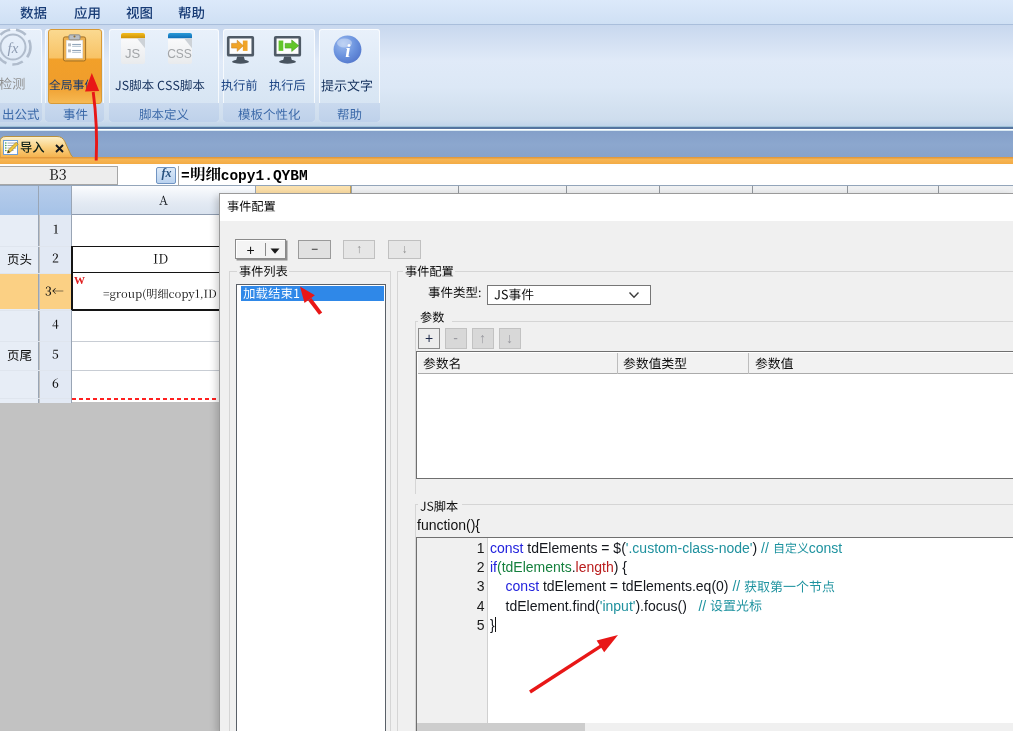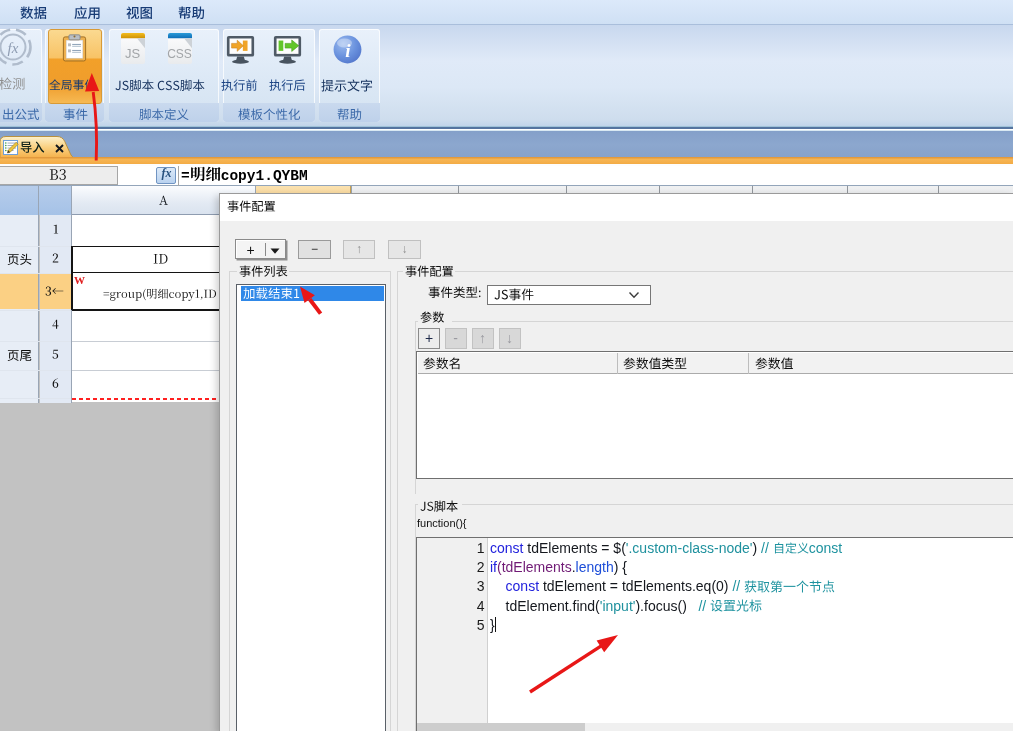--- a/index.html
+++ b/index.html
@@ -493,35 +493,35 @@
 <div style="position:absolute;left:415px;top:504px;width:598px;height:227px;border:1px solid #d5d5d5;border-right:none;border-bottom:none"></div>
 <div style="position:absolute;left:418px;top:498px;width:44px;height:13px;background:#f0f0f0"></div>
 <svg style="position:absolute;left:420px;top:499.8px;" width="38.2" height="12.93" viewBox="0 -880 3131 1060">
     <g fill="#101010" transform="scale(1,-1)">
       <path transform="translate(0,0)" d="M237 -13C380 -13 439 88 439 215V733H346V224C346 113 307 68 228 68C175 68 134 92 101 151L35 103C78 27 144 -13 237 -13Z"></path>
       <path transform="translate(535,0)" d="M304 -13C457 -13 553 79 553 195C553 304 487 354 402 391L298 436C241 460 176 487 176 559C176 624 230 665 313 665C381 665 435 639 480 597L528 656C477 709 400 746 313 746C180 746 82 665 82 552C82 445 163 393 231 364L336 318C406 287 459 263 459 187C459 116 402 68 305 68C229 68 155 104 103 159L48 95C111 29 200 -13 304 -13Z"></path>
       <path transform="translate(1131,0)" d="M86 803V442C86 296 82 94 29 -49C44 -54 72 -69 84 -79C119 17 135 142 142 260H261V9C261 -3 257 -6 247 -6C236 -7 205 -7 168 -6C177 -24 185 -55 187 -72C241 -72 274 -70 295 -59C317 -47 323 -26 323 8V803ZM147 735H261V569H147ZM147 501H261V330H145L147 443ZM694 782V-80H760V711H866V172C866 161 863 158 854 158C844 157 814 157 778 158C788 139 798 107 800 88C848 88 881 90 904 102C926 114 932 136 932 170V782ZM375 26 376 27C393 37 423 45 599 77C604 54 608 34 610 16L665 36C656 102 625 213 591 298L540 283C557 238 573 185 586 135L439 111C472 187 503 284 524 375H661V447H541V603H644V674H541V835H477V674H371V603H477V447H352V375H456C437 275 403 176 392 148C379 115 367 92 353 89C361 72 372 40 375 26Z"></path>
       <path transform="translate(2131,0)" d="M460 839V629H65V553H367C294 383 170 221 37 140C55 125 80 98 92 79C237 178 366 357 444 553H460V183H226V107H460V-80H539V107H772V183H539V553H553C629 357 758 177 906 81C920 102 946 131 965 146C826 226 700 384 628 553H937V629H539V839Z"></path>
     </g>
   </svg>
-<div style="position:absolute;left:417px;top:517px;font-size:11px;color:#101010">function(){</div>
+<div style="position:absolute;left:417px;top:517px;font-size:14px;color:#101010">function(){</div>
 <div style="position:absolute;left:416px;top:537px;width:597px;height:194px;background:#fff;border:1px solid #6f6f6f;border-right:none"></div>
 <div style="position:absolute;left:417px;top:538px;width:71px;height:185px;background:#f0f0f0;border-right:1px solid #d0d0d0"></div>
 <div style="position:absolute;left:417px;top:723px;width:596px;height:8px;background:#f0f0f0"></div>
 <div style="position:absolute;left:417px;top:723px;width:168px;height:8px;background:#cdcdcd"></div>
 <div style="position:absolute;left:484.5px;top:539.7px;width:0;font-size:14px;color:#1a1a1a;direction:rtl">1</div>
 <div style="position:absolute;left:490px;top:539.7px;font-size:14px;white-space:nowrap"><span style="color:#2222dd">const&nbsp;</span><span style="color:#15181e">tdElements&nbsp;=&nbsp;$(</span><span style="color:#1f919e">'.custom-class-node'</span><span style="color:#15181e">)&nbsp;</span><span style="color:#1d929f">//&nbsp;</span><svg style="display:inline-block;overflow:visible;vertical-align:-2.16px" width="36.0" height="12.72" viewBox="0 -880 3000 1060">
       <g fill="#1d929f" transform="scale(1,-1)">
         <path transform="translate(0,0)" d="M239 411H774V264H239ZM239 482V631H774V482ZM239 194H774V46H239ZM455 842C447 802 431 747 416 703H163V-81H239V-25H774V-76H853V703H492C509 741 526 787 542 830Z"></path>
         <path transform="translate(1000,0)" d="M224 378C203 197 148 54 36 -33C54 -44 85 -69 97 -83C164 -25 212 51 247 144C339 -29 489 -64 698 -64H932C935 -42 949 -6 960 12C911 11 739 11 702 11C643 11 588 14 538 23V225H836V295H538V459H795V532H211V459H460V44C378 75 315 134 276 239C286 280 294 324 300 370ZM426 826C443 796 461 758 472 727H82V509H156V656H841V509H918V727H558C548 760 522 810 500 847Z"></path>
         <path transform="translate(2000,0)" d="M413 819C449 744 494 642 512 576L580 604C560 670 516 768 478 844ZM792 767C730 575 638 405 503 268C377 395 279 553 214 725L145 703C218 516 318 349 447 214C338 118 203 40 36 -15C50 -31 68 -60 77 -79C249 -19 388 62 501 162C616 56 752 -27 910 -79C922 -59 945 -28 962 -12C808 35 672 114 558 216C701 361 798 539 869 743Z"></path>
       </g>
     </svg><span style="color:#1d929f">const</span></div>
 <div style="position:absolute;left:484.5px;top:559.0px;width:0;font-size:14px;color:#1a1a1a;direction:rtl">2</div>
-<div style="position:absolute;left:490px;top:559.0px;font-size:14px;white-space:nowrap"><span style="color:#2222dd">if</span><span style="color:#701a75">(tdElements</span><span style="color:#15181e">.</span><span style="color:#1d4ed8">length</span><span style="color:#15181e">)&nbsp;{</span></div>
+<div style="position:absolute;left:490px;top:559.0px;font-size:14px;white-space:nowrap"><span style="color:#2222dd">if</span><span style="color:#15803d">(tdElements</span><span style="color:#15181e">.</span><span style="color:#b91c1c">length</span><span style="color:#15181e">)&nbsp;{</span></div>
 <div style="position:absolute;left:484.5px;top:578.3000000000001px;width:0;font-size:14px;color:#1a1a1a;direction:rtl">3</div>
 <div style="position:absolute;left:490px;top:578.3000000000001px;font-size:14px;white-space:nowrap"><span style="color:#15181e">&nbsp;&nbsp;&nbsp;&nbsp;</span><span style="color:#2222dd">const&nbsp;</span><span style="color:#15181e">tdElement&nbsp;=&nbsp;tdElements.eq(0)&nbsp;</span><span style="color:#1d929f">//&nbsp;</span><svg style="display:inline-block;overflow:visible;vertical-align:-2.34px" width="91.0" height="13.78" viewBox="0 -880 7000 1060">
       <g fill="#1d929f" transform="scale(1,-1)">
         <path transform="translate(0,0)" d="M709 554C761 518 819 465 846 427L900 468C872 506 812 557 760 590ZM608 596V448L607 413H373V343H601C584 220 527 78 345 -34C364 -47 388 -66 401 -82C551 11 621 125 653 238C704 94 784 -17 904 -78C914 -59 937 -32 954 -18C815 43 729 176 685 343H942V413H678V448V596ZM633 840V760H373V840H299V760H62V692H299V610H373V692H633V615H707V692H942V760H707V840ZM325 590C304 566 278 541 248 517C221 548 186 578 143 606L94 566C136 538 168 509 193 478C146 447 93 418 41 396C55 383 76 361 86 346C135 368 184 395 230 425C246 396 257 365 264 334C215 265 119 190 39 156C55 142 74 117 84 99C148 134 221 192 275 251L276 211C276 109 268 38 244 9C236 -1 227 -6 213 -7C191 -10 153 -10 108 -7C121 -26 130 -53 131 -74C172 -76 209 -76 242 -70C264 -67 282 -57 295 -42C335 5 346 93 346 207C346 296 337 384 287 465C325 494 359 525 386 556Z"></path>
         <path transform="translate(1000,0)" d="M850 656C826 508 784 379 730 271C679 382 645 513 623 656ZM506 728V656H556C584 480 625 323 688 196C628 100 557 26 479 -23C496 -37 517 -62 528 -80C602 -29 670 38 727 123C777 42 839 -24 915 -73C927 -54 950 -27 967 -14C886 34 821 104 770 192C847 329 903 503 929 718L883 730L870 728ZM38 130 55 58 356 110V-78H429V123L518 140L514 204L429 190V725H502V793H48V725H115V141ZM187 725H356V585H187ZM187 520H356V375H187ZM187 309H356V178L187 152Z"></path>
         <path transform="translate(2000,0)" d="M168 401C160 329 145 240 131 180H398C315 93 188 17 70 -22C87 -36 108 -63 119 -81C238 -34 369 51 457 151V-80H531V180H821C811 89 800 50 786 36C778 29 768 28 750 28C732 27 685 28 636 33C647 14 656 -15 657 -36C709 -39 758 -39 783 -37C812 -35 830 -29 847 -12C873 13 886 74 900 214C901 224 902 244 902 244H531V337H868V558H131V494H457V401ZM231 337H457V244H217ZM531 494H795V401H531ZM212 845C177 749 117 658 46 598C65 589 95 572 109 561C147 597 184 643 216 696H271C292 656 312 607 321 575L387 599C380 624 364 662 346 696H507V754H249C261 778 272 803 281 828ZM598 845C572 753 525 665 464 607C483 598 515 579 530 568C561 602 591 646 617 696H685C718 657 749 607 763 574L828 602C816 628 793 664 767 696H947V754H644C654 778 663 803 670 828Z"></path>
         <path transform="translate(3000,0)" d="M44 431V349H960V431Z"></path>
         <path transform="translate(4000,0)" d="M460 546V-79H538V546ZM506 841C406 674 224 528 35 446C56 428 78 399 91 377C245 452 393 568 501 706C634 550 766 454 914 376C926 400 949 428 969 444C815 519 673 613 545 766L573 810Z"></path>
         <path transform="translate(5000,0)" d="M98 486V414H360V-78H439V414H772V154C772 139 766 135 747 134C727 133 659 133 586 135C596 112 606 80 609 57C704 57 766 57 803 69C839 82 849 106 849 152V486ZM634 840V727H366V840H289V727H55V655H289V540H366V655H634V540H712V655H946V727H712V840Z"></path>
         <path transform="translate(6000,0)" d="M237 465H760V286H237ZM340 128C353 63 361 -21 361 -71L437 -61C436 -13 426 70 411 134ZM547 127C576 65 606 -19 617 -69L690 -50C678 0 646 81 615 142ZM751 135C801 72 857 -17 880 -72L951 -42C926 13 868 98 818 161ZM177 155C146 81 95 0 42 -46L110 -79C165 -26 216 58 248 136ZM166 536V216H835V536H530V663H910V734H530V840H455V536Z"></path>

